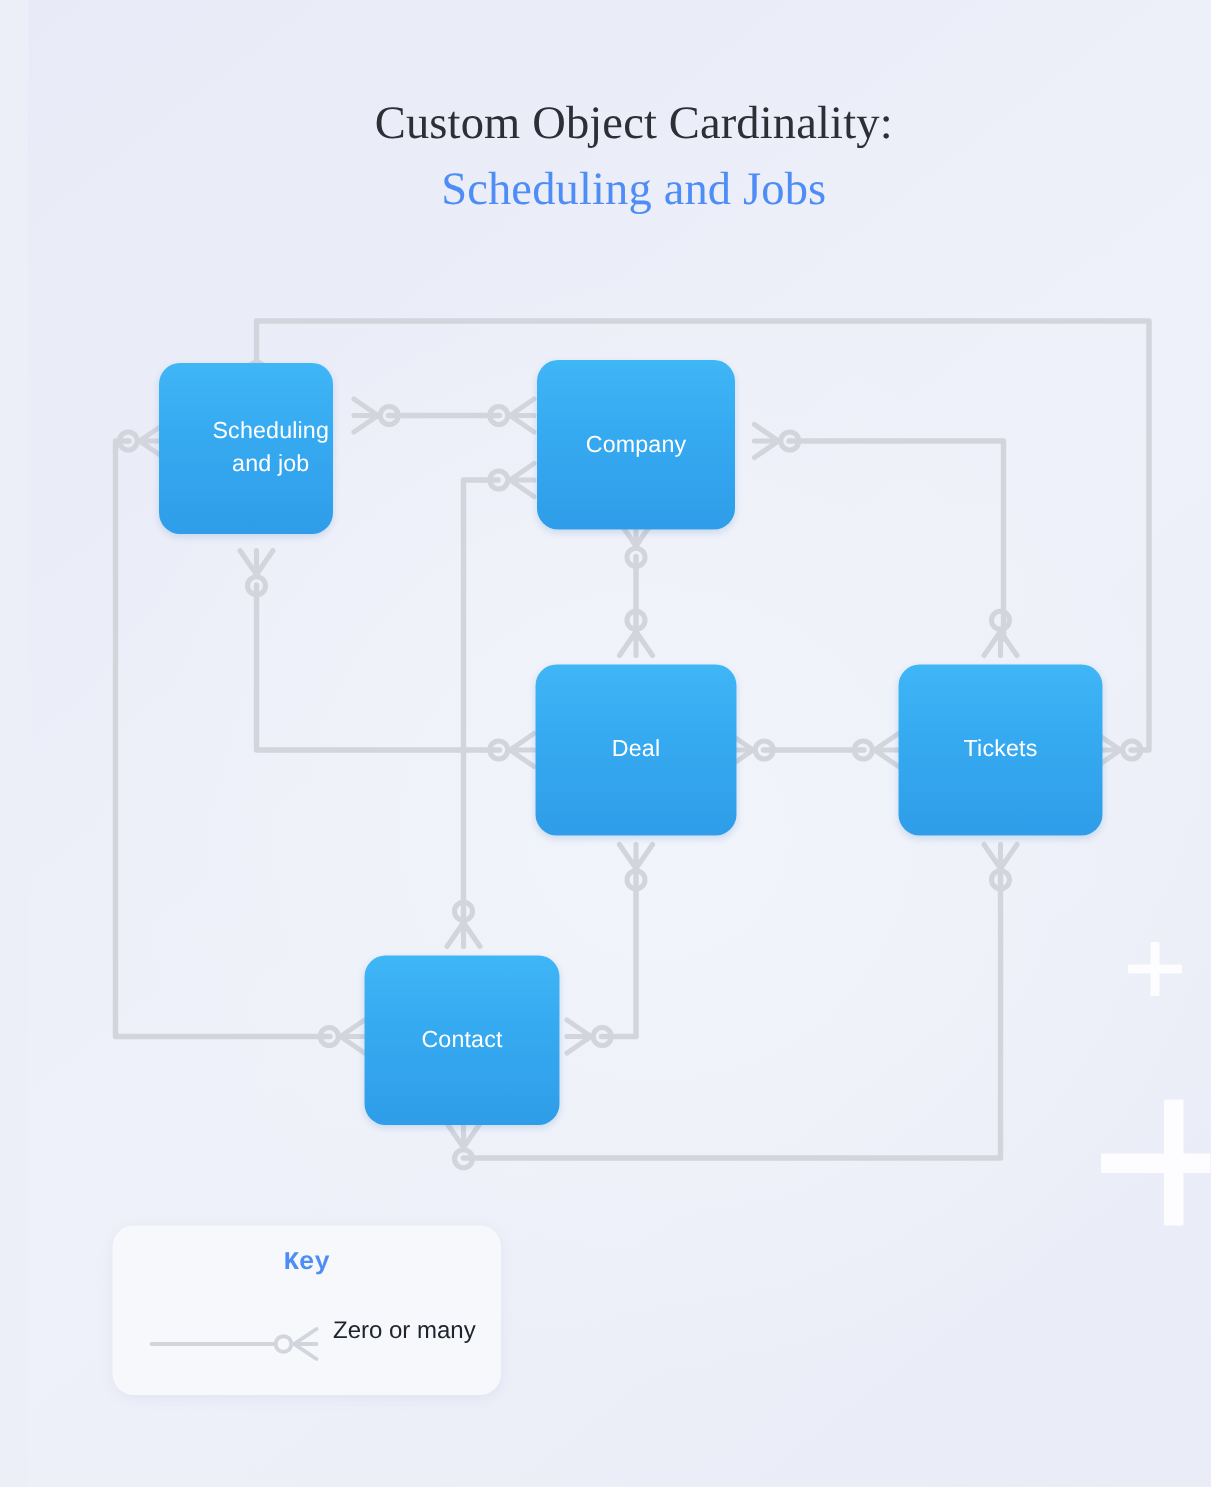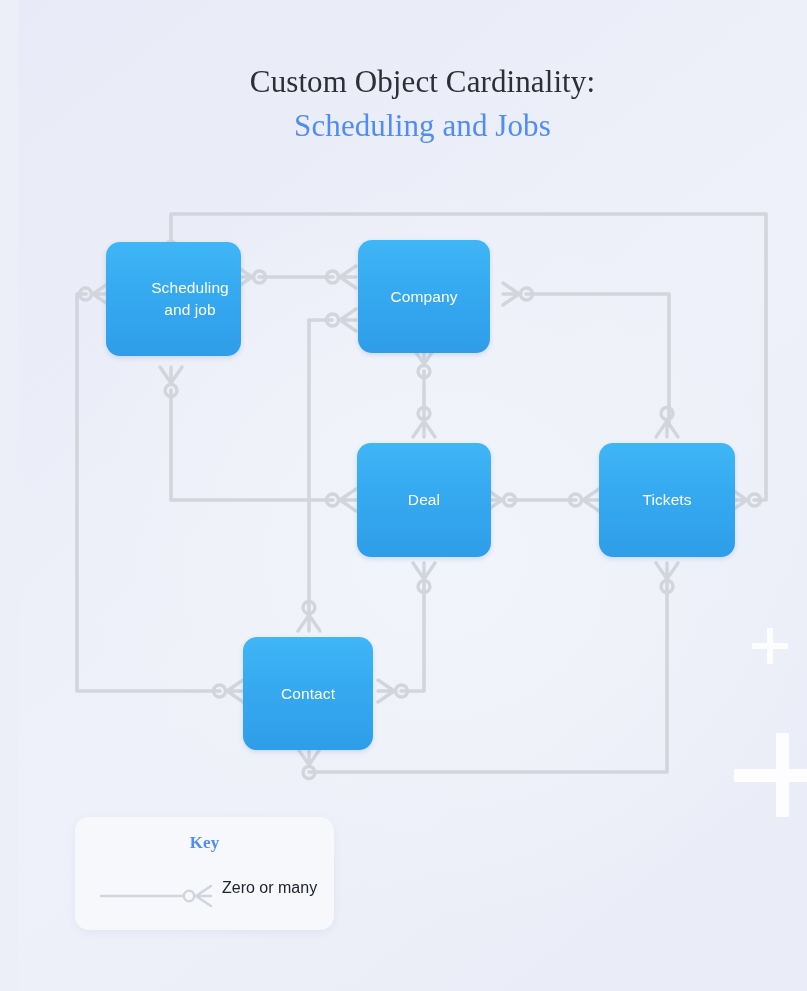--- a/index.html
+++ b/index.html
@@ -105,21 +105,21 @@
   }
   #key-title {
     position: absolute;
     top: 16px;
     left: 0;
     width: 259px;
     text-align: center;
     color: #4e8df5;
     font-size: 17px;
     font-weight: bold;
-    font-family: Liberation Serif, serif;
+    font-family: Liberation Mono, monospace;
   }
   #key-symbol {
     position: absolute;
     left: 24px;
     top: 62px;
     width: 160px;
     height: 34px;
   }
   #key-legend-label {
     position: absolute;
@@ -195,21 +195,21 @@
       <use href="#crow-right" x="729" y="500"></use>
       <use href="#crow-right" x="648" y="580" transform="rotate(90 648 580)"></use>
 
       <use href="#crow-right" x="207" y="691" transform="rotate(180 207 691)"></use>
       <use href="#crow-right" x="290" y="614" transform="rotate(-90 290 614)"></use>
       <use href="#crow-right" x="376" y="691"></use>
       <use href="#crow-right" x="290" y="766" transform="rotate(90 290 766)"></use>
     </g>
   </svg>
 
-  <div class="entity-box" style="left:87px; top:242px; width:135px; height:114px;padding-left:33px;">
+  <div class="entity-box" style="left:87px; top:242px; width:116px; height:114px;padding-left:33px;">
     <span class="entity-label">Scheduling
 and job</span>
   </div>
 
   <div class="entity-box" style="left:339px; top:240px; width:132px; height:113px;">
     <span class="entity-label">Company</span>
   </div>
 
   <div class="entity-box" style="left:338px; top:443px; width:134px; height:114px;">
     <span class="entity-label">Deal</span>

